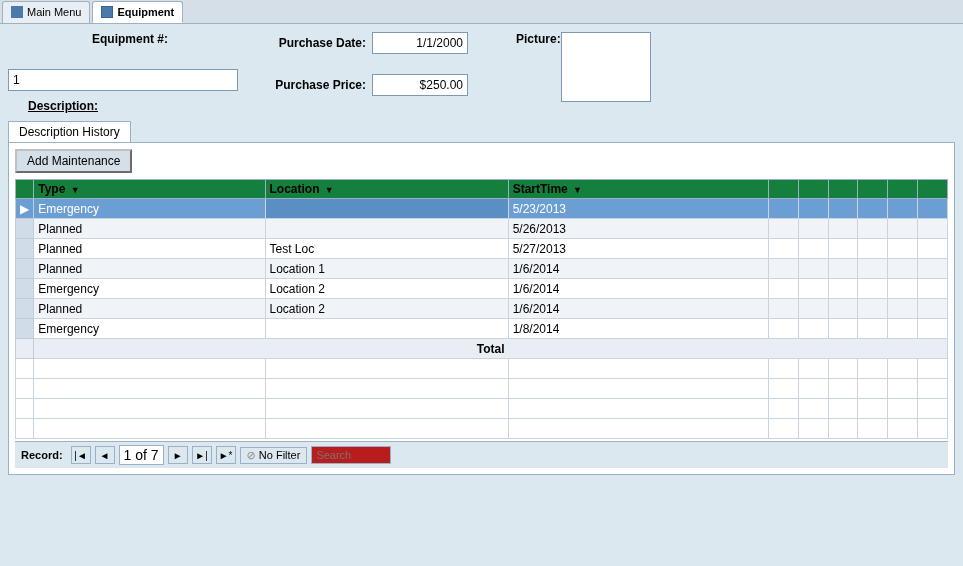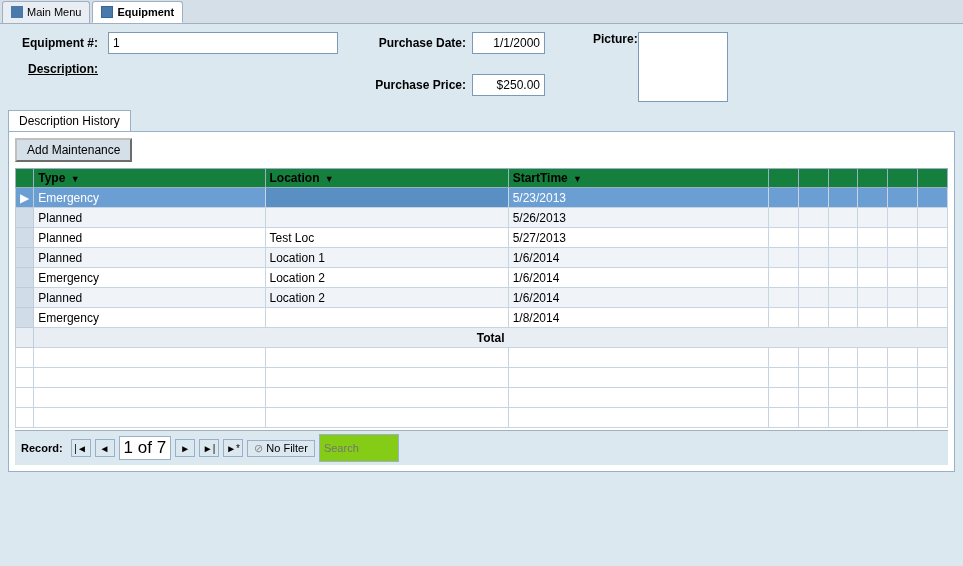--- a/index.html
+++ b/index.html
@@ -65,21 +65,22 @@
       margin-bottom: 8px;
     }
     .form-left {
       display: flex;
       flex-direction: column;
       gap: 6px;
     }
     .form-row {
       display: flex;
       align-items: center;
-      gap: 10px;
+      gap: 23px;
+      flex-direction: column;
     }
     .form-label {
       font-size: 12px;
       font-weight: bold;
       width: 90px;
       text-align: right;
       color: #000;
     }
     .form-input {
       border: 1px solid #7a9ab8;
@@ -112,21 +113,21 @@
       width: 100px;
       text-align: right;
       color: #000;
     }
     .form-right-input {
       border: 1px solid #7a9ab8;
       background: white;
       padding: 2px 4px;
       font-size: 12px;
       height: 22px;
-      width: 73px;
+      width: 96px;
       text-align: right;
     }
     .picture-area {
       margin-left: 40px;
       display: flex;
     }
     .picture-label {
       font-size: 12px;
       font-weight: bold;
       color: #000;
@@ -211,40 +212,40 @@
       display: flex;
       align-items: center;
       justify-content: center;
       cursor: pointer;
       font-size: 10px;
     }
     .nav-record {
       border: 1px solid #9ab0c8;
       background: white;
       padding: 1px 4px;
-      font-size: 17px;
+      font-size: 14px;
       min-width: 40px;
       text-align: center;
     }
     .no-filter-btn {
       border: 1px solid #9ab0c8;
       background: #dce8f0;
       padding: 1px 6px;
       font-size: 11px;
       cursor: pointer;
       display: flex;
       align-items: center;
       gap: 3px;
     }
     .search-input {
       border: 1px solid #9ab0c8;
-      background: #84cc16;
+      background: #b91c1c;
       padding: 1px 4px;
       font-size: 11px;
-      height: 28px;
+      height: 18px;
       width: 80px;
     }
     .table-container {
       height: 260px;
       overflow-y: auto;
     }
   </style>
 </head>
 <body>
 

